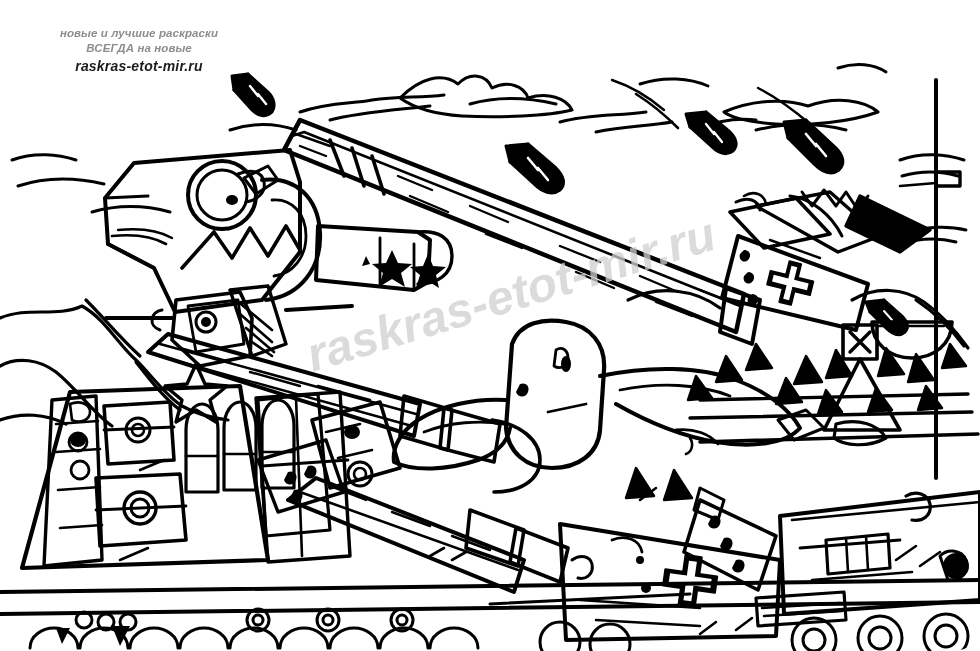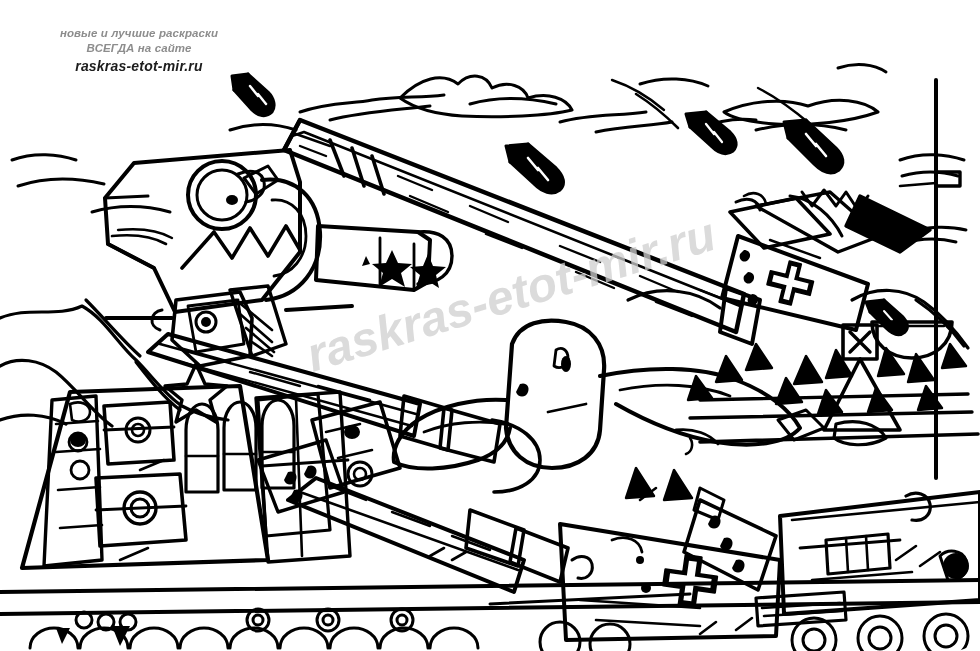--- a/index.html
+++ b/index.html
@@ -416,19 +416,19 @@
         <path d="M140 470 L164 460"></path>
         <path d="M120 560 L148 548"></path>
         <path d="M640 500 L656 488"></path>
       </g>
 
     </g>
   </svg>
 
   <div class="wm-top">
     <span class="wm-l1">новые и лучшие раскраски</span>
-    <span class="wm-l2">ВСЕГДА на сайте</span>
+    <span class="wm-l2">ВСЕГДА на новые</span>
     <span class="wm-url">raskras-etot-mir.ru</span>
   </div>
 
   <div class="wm-diag">raskras-etot-mir.ru</div>
 
 </div>
 
 </body></html>

